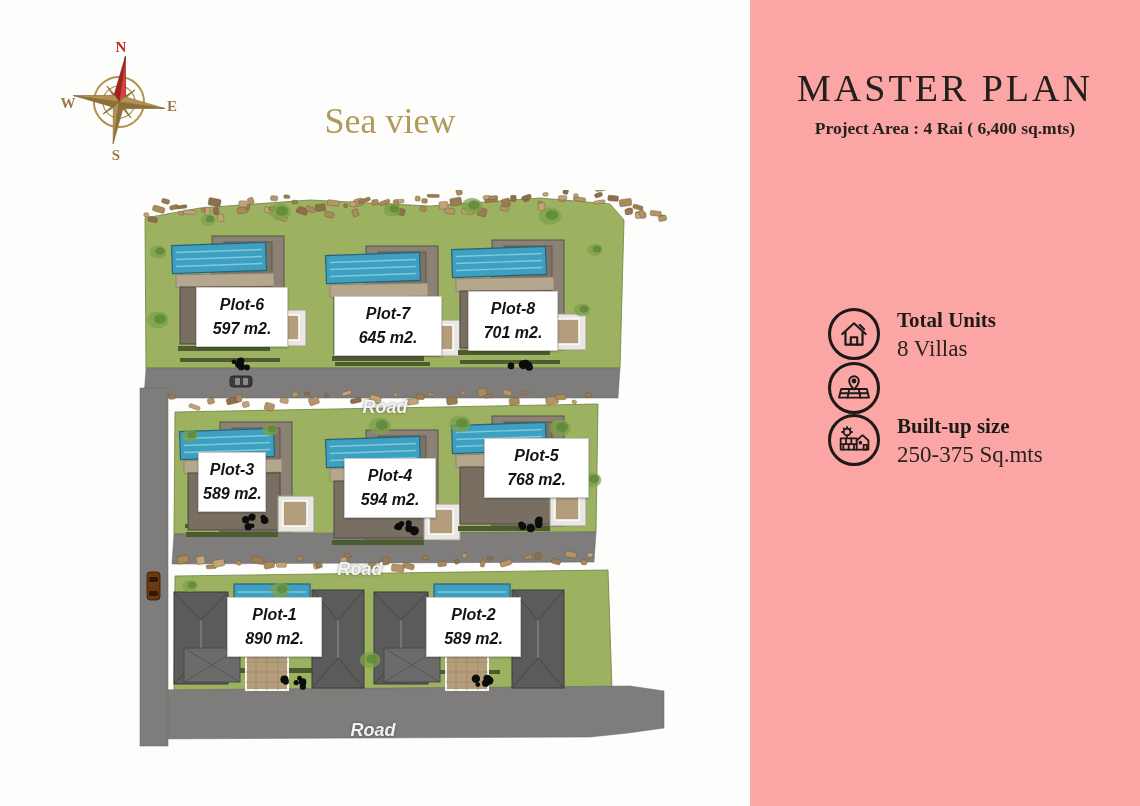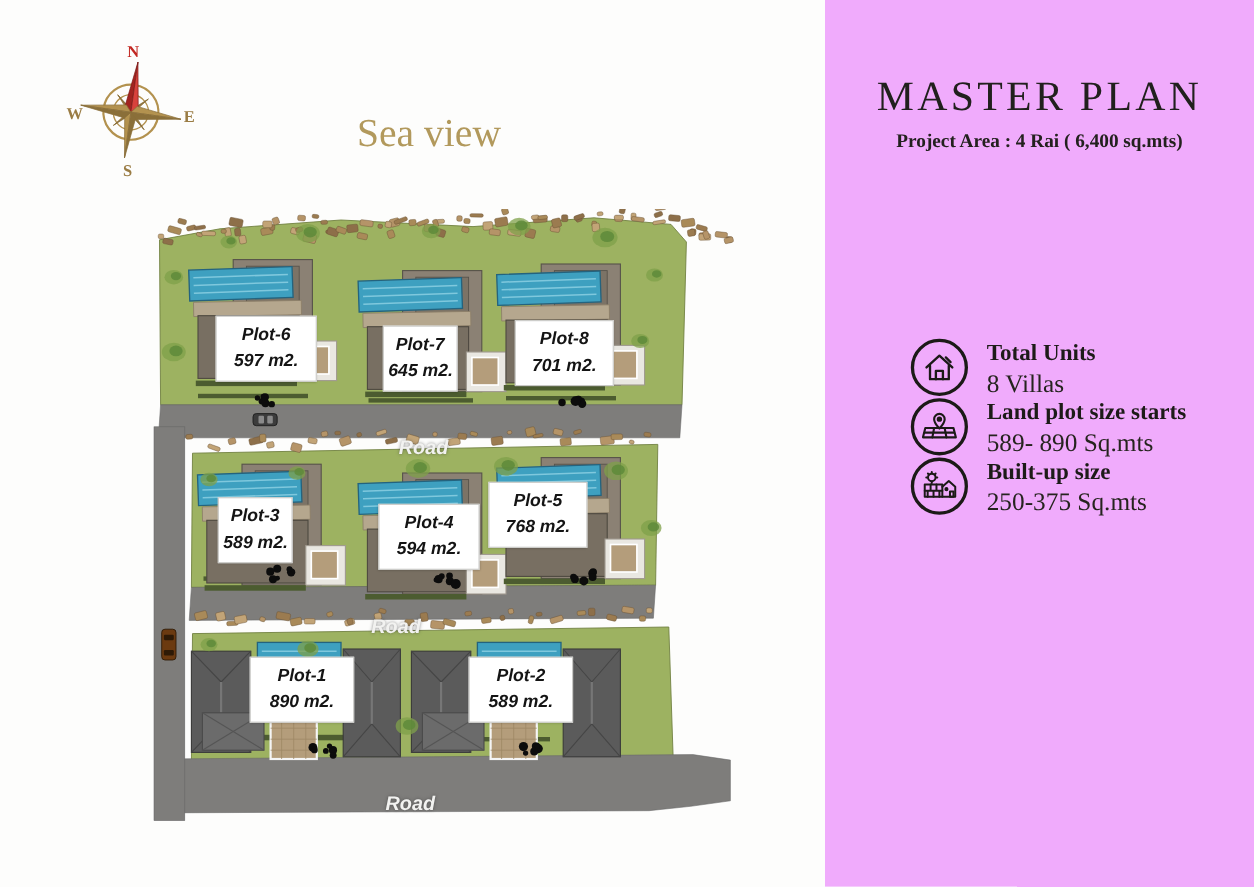--- a/index.html
+++ b/index.html
@@ -16,21 +16,21 @@
 
   .plot-label { position:absolute; background:#ffffff; border:1px solid #c9c9c6;
                 box-shadow:0 1px 2px rgba(0,0,0,.25); padding:5px 4px; text-align:center;
                 font-style:italic; font-weight:bold; color:#141414; font-size:16px; line-height:1.5; }
   .plot-label span { display:block; white-space:nowrap; }
 
   .road-label { position:absolute; width:90px; text-align:center; font-style:italic; font-weight:bold;
                 font-size:18px; color:#f2f2f0; text-shadow:0 0 3px rgba(40,40,40,.55);margin-top:25px; }
 
   
-  .sidebar { position:absolute; left:750px; top:0; width:390px; height:806px; background:#f0abfc; }
+  .sidebar { position:absolute; left:750px; top:0; width:390px; height:806px; background:#fca5a5; }
   .sb-title { position:absolute; top:66px; left:0; width:100%; text-align:center;
               font-family:"Liberation Serif", serif; font-size:38px; letter-spacing:3px; color:#21201d; }
   .sb-sub { position:absolute; top:118px; left:0; width:100%; text-align:center;
             font-family:"Liberation Serif", serif; font-weight:bold; font-size:17.5px; color:#23211e; }
   .sb-items { position:absolute; left:78px; top:308px; display:flex; flex-direction:column; }
   .sb-item { display:flex; align-items:flex-start; gap:17px; }
   .sb-icon { width:52px; height:52px; border:3px solid #1c1a17; border-radius:50%;
              display:flex; align-items:center; justify-content:center; flex:none; }
   .sb-item-title { font-family:"Liberation Serif", serif; font-weight:bold; font-size:21px; color:#1d1b18; }
   .sb-item-value { font-family:"Liberation Serif", serif; font-size:23px; color:#26241f; margin-top:3px; }
@@ -402,37 +402,37 @@
         <rect x="0" y="0" width="13" height="28" rx="3" fill="#6b3a10" stroke="#2e1a06" stroke-width="0.8"></rect>
         <rect x="2" y="5" width="9" height="5" rx="1" fill="#2e1a06"></rect>
         <rect x="2" y="19" width="9" height="5" rx="1" fill="#2e1a06"></rect>
       </g>
     </svg>
 
     <div class="plot-label" style="left:196px;top:287px;width:92px">
       <span>Plot-6</span>
       <span>597 m2.</span>
     </div>
-    <div class="plot-label" style="left:348px;top:296px;width:68px">
+    <div class="plot-label" style="left:334px;top:296px;width:108px">
       <span>Plot-7</span>
       <span>645 m2.</span>
     </div>
     <div class="plot-label" style="left:468px;top:291px;width:90px">
       <span>Plot-8</span>
       <span>701 m2.</span>
     </div>
     <div class="plot-label" style="left:198px;top:452px;width:68px">
       <span>Plot-3</span>
       <span>589 m2.</span>
     </div>
     <div class="plot-label" style="left:344px;top:458px;width:92px">
       <span>Plot-4</span>
       <span>594 m2.</span>
     </div>
-    <div class="plot-label" style="left:444px;top:438px;width:90px">
+    <div class="plot-label" style="left:484px;top:438px;width:105px">
       <span>Plot-5</span>
       <span>768 m2.</span>
     </div>
     <div class="plot-label" style="left:227px;top:597px;width:95px">
       <span>Plot-1</span>
       <span>890 m2.</span>
     </div>
     <div class="plot-label" style="left:426px;top:597px;width:95px">
       <span>Plot-2</span>
       <span>589 m2.</span>
@@ -464,24 +464,20 @@
       </div>
 
       <div class="sb-item">
         <div class="sb-icon">
           <svg width="32" height="32" viewBox="0 0 30 30" fill="none" stroke="#1c1a17" stroke-width="1.8" stroke-linecap="round" stroke-linejoin="round">
             <polygon points="3,16 27,16 29,24 1,24"></polygon>
             <path d="M10.5 16 L9 24 M19.5 16 L21 24 M2.5 20 H27.5"></path>
             <path d="M15 4 a4.5 4.5 0 0 1 4.5 4.5 c0 3 -4.5 8 -4.5 8 s-4.5 -5 -4.5 -8 A4.5 4.5 0 0 1 15 4 Z"></path>
             <circle cx="15" cy="8.5" r="1.4" fill="#1c1a17"></circle>
           </svg>
-        </div>
-        <div class="sb-text">
-          <div class="sb-item-title">Land plot size starts</div>
-          <div class="sb-item-value">589- 890 Sq.mts</div>
         </div>
       </div>
 
       <div class="sb-item">
         <div class="sb-icon">
           <svg width="32" height="32" viewBox="0 0 30 30" fill="none" stroke="#1c1a17" stroke-width="1.7" stroke-linecap="round" stroke-linejoin="round">
             <circle cx="8.5" cy="7.5" r="3.2"></circle>
             <path d="M8.5 2.8 V4 M8.5 11 V12.2 M3.8 7.5 H5 M12 7.5 H13.2 M5.2 4.2 L6 5 M11.8 4.2 L11 5"></path>
             <rect x="2.5" y="13.5" width="15" height="10.5"></rect>
             <path d="M2.5 18.8 H17.5 M7.5 13.5 V18.8 M12.5 13.5 V18.8 M5 18.8 V24 M10 18.8 V24 M15 18.8 V24"></path>

